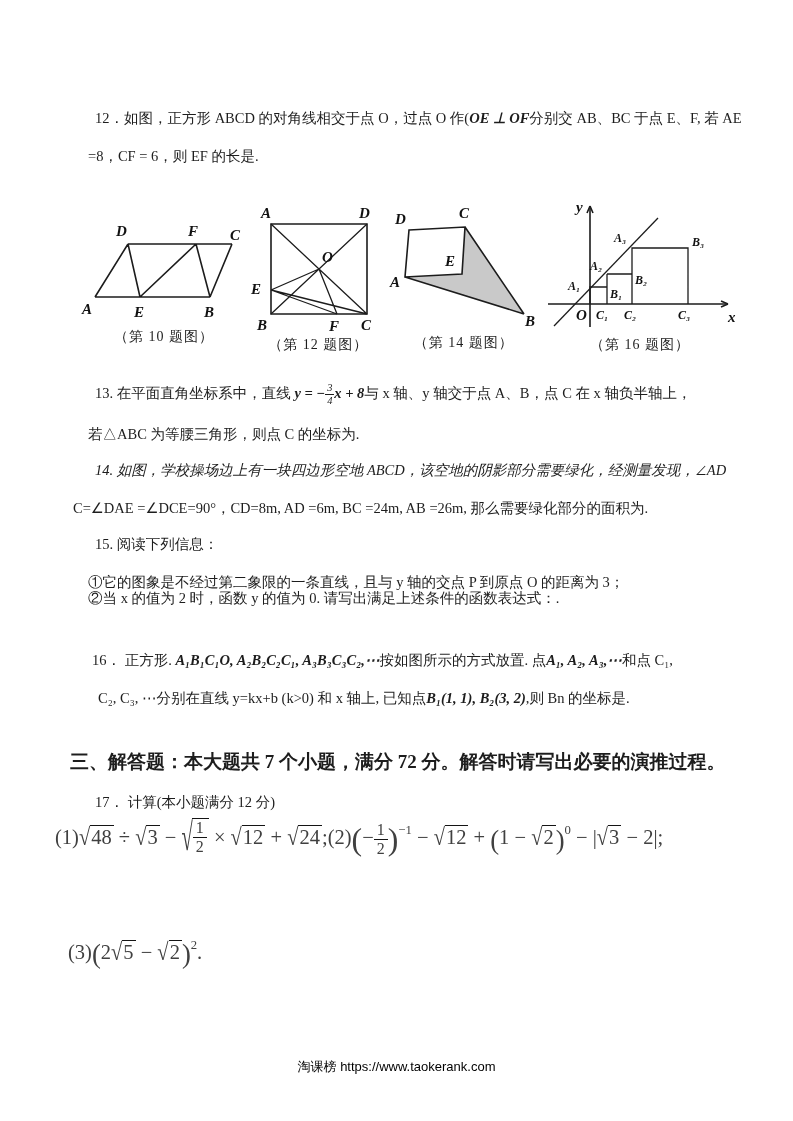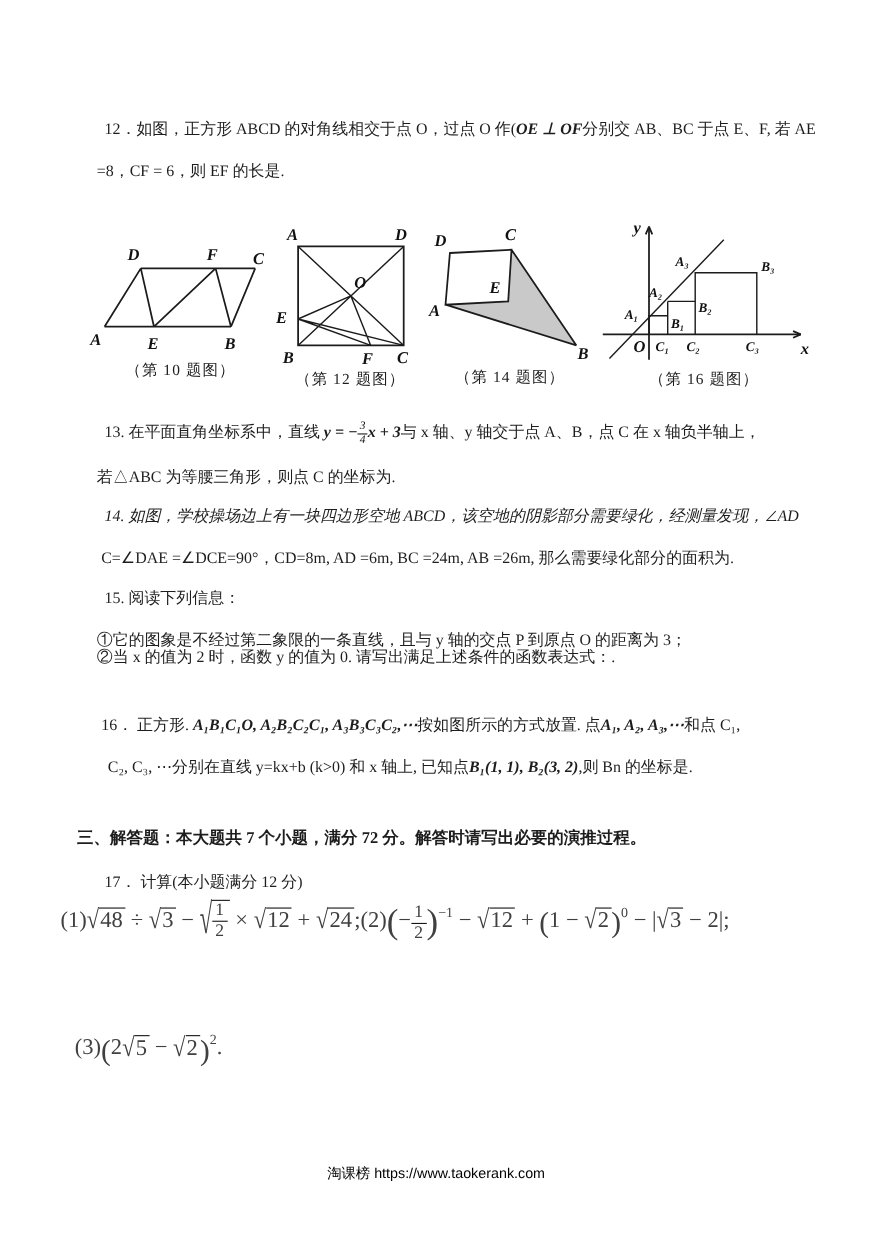--- a/index.html
+++ b/index.html
@@ -109,34 +109,34 @@
         <text class="sub" x="95" y="90">B₂</text>
         <text class="sub" x="84" y="125">C₂</text>
         <text class="sub" x="74" y="48">A₃</text>
         <text class="sub" x="152" y="52">B₃</text>
         <text class="sub" x="138" y="125">C₃</text>
       </svg>
       <div class="figcap">（第 16 题图）</div>
     </div>
   </div>
 
-  <div class="para" style="left:95px; top:382px;"><span>13. 在平面直角坐标系中，直线 </span><span class="mb">y = −</span><span class="ifr"><span class="n">3</span><span class="d">4</span></span><span class="mb">x + 3</span><span>与 x 轴、y 轴交于点 A、B，点 C 在 x 轴负半轴上，</span></div>
+  <div class="para" style="left:95px; top:382px;"><span>13. 在平面直角坐标系中，直线 </span><span class="mb">y = −</span><span class="ifr"><span class="n">3</span><span class="d">4</span></span><span class="mb">x + 8</span><span>与 x 轴、y 轴交于点 A、B，点 C 在 x 轴负半轴上，</span></div>
   <div class="para" style="left:88px; top:424px;">若△ABC 为等腰三角形，则点 C 的坐标为.</div>
 
   <div class="para" style="left:95px; top:460px;font-style:italic;">14. 如图，学校操场边上有一块四边形空地 ABCD，该空地的阴影部分需要绿化，经测量发现，∠AD</div>
-  <div class="para" style="left:92px; top:498px;">C=∠DAE =∠DCE=90°，CD=8m, AD =6m, BC =24m, AB =26m, 那么需要绿化部分的面积为.</div>
+  <div class="para" style="left:73px; top:498px;">C=∠DAE =∠DCE=90°，CD=8m, AD =6m, BC =24m, AB =26m, 那么需要绿化部分的面积为.</div>
 
   <div class="para" style="left:95px; top:534px;">15. 阅读下列信息：</div>
   <div class="para" style="left:88px; top:572px;">①它的图象是不经过第二象限的一条直线，且与 y 轴的交点 P 到原点 O 的距离为 3；</div>
   <div class="para" style="left:88px; top:588px;">②当 x 的值为 2 时，函数 y 的值为 0. 请写出满足上述条件的函数表达式：.</div>
 
   <div class="para" style="left:92px; top:650px;"><span>16．  正方形. </span><span class="mb">A₁B₁C₁O, A₂B₂C₂C₁, A₃B₃C₃C₂,⋯</span><span>按如图所示的方式放置. 点</span><span class="mb">A₁, A₂, A₃,⋯</span><span>和点 C₁,</span></div>
   <div class="para" style="left:98px; top:688px;text-align:center;"><span>C₂, C₃, ⋯分别在直线 y=kx+b (k&gt;0) 和 x 轴上, 已知点</span><span class="mb">B₁(1, 1), B₂(3, 2)</span><span>,则 Bn 的坐标是.</span></div>
 
-  <div class="para bold" style="left:70px; top:752px; font-size:15px;">三、解答题：本大题共 7 个小题，满分 72 分。解答时请写出必要的演推过程。</div>
+  <div class="para bold" style="left:70px; top:752px; font-size:19px;">三、解答题：本大题共 7 个小题，满分 72 分。解答时请写出必要的演推过程。</div>
 
   <div class="para" style="left:95px; top:792px;">17．  计算(本小题满分 12 分)</div>
 
   <div class="formula" style="left:55px; top:818px;"><span>(1)</span><span class="sq"><span class="sg">√</span><span class="bd">48</span></span><span> ÷ </span><span class="sq"><span class="sg">√</span><span class="bd">3</span></span><span> − </span><span class="sq"><span class="sg" style="transform:scaleY(1.9); margin-right:-1px;">√</span><span class="bd"><span class="fr" style="vertical-align:-0.5em;"><span class="n">1</span><span class="d">2</span></span></span></span><span> × </span><span class="sq"><span class="sg">√</span><span class="bd">12</span></span><span> + </span><span class="sq"><span class="sg">√</span><span class="bd">24</span></span><span>;(2)</span><span class="bigp">(</span><span>−</span><span class="fr"><span class="n">1</span><span class="d">2</span></span><span class="bigp">)</span><sup>−1</sup><span> − </span><span class="sq"><span class="sg">√</span><span class="bd">12</span></span><span> + </span><span class="bigp" style="font-size:1.3em;">(</span><span>1 − </span><span class="sq"><span class="sg">√</span><span class="bd">2</span></span><span class="bigp" style="font-size:1.3em;">)</span><sup>0</sup><span> − |</span><span class="sq"><span class="sg">√</span><span class="bd">3</span></span><span> − 2|;</span></div>
 
   <div class="formula" style="left:68px; top:938px;"><span>(3)</span><span class="bigp" style="font-size:1.3em;">(</span><span>2</span><span class="sq"><span class="sg">√</span><span class="bd">5</span></span><span> − </span><span class="sq"><span class="sg">√</span><span class="bd">2</span></span><span class="bigp" style="font-size:1.3em;">)</span><sup>2</sup><span>.</span></div>
 
   <div class="footer">淘课榜 https://www.taokerank.com</div>
 
 </div>

